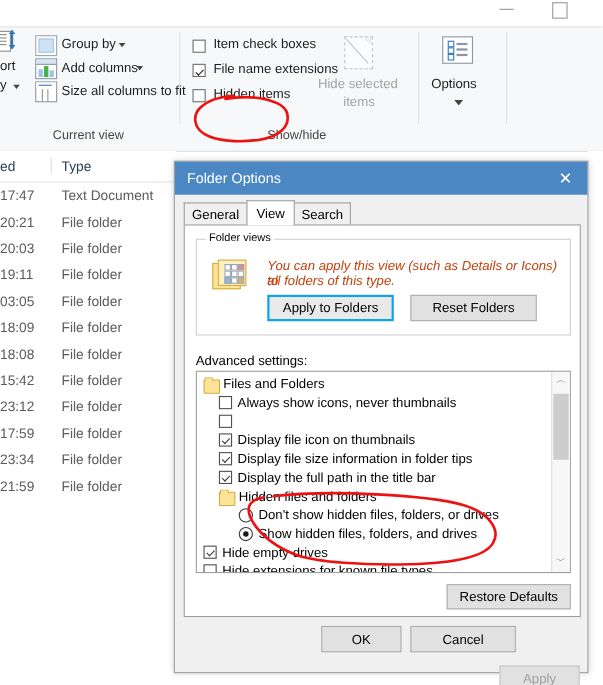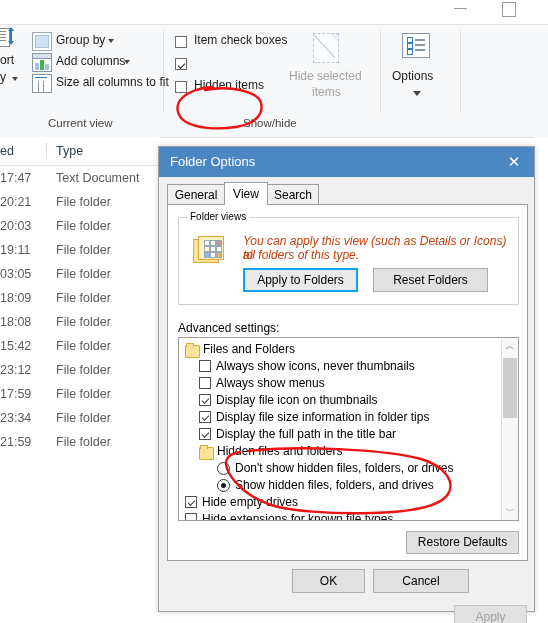--- a/index.html
+++ b/index.html
@@ -170,20 +170,21 @@
         <div class="v" style="left:10px;"></div>
     </div>
     <div class="ribbon-item" style="left:56px;top:50px;">Size all columns to fit</div>
 
     <div class="grouplabel" style="left:48px;top:92px;">Current view</div>
 
     <div class="cbx" style="left:175px;top:11px;"></div>
     <div class="ribbon-item" style="left:194px;top:8px;">Item check boxes</div>
 
     <div class="cbx on" style="left:175px;top:33px;"></div>
+    <div class="ribbon-item" style="left:194px;top:30px;">File name extensions</div>
 
     <div class="cbx" style="left:175px;top:56px;"></div>
     <div class="ribbon-item" style="left:194px;top:53px;">Hidden items</div>
 
     <div class="grouplabel" style="left:243px;top:92px;">Show/hide</div>
 
     <div class="icn-page" style="left:313px;top:8px;">
       <div class="fold"></div>
         <div class="slash"></div>
     </div>
@@ -307,21 +308,20 @@
             <div class="lrow" style="top: 3px;">
               <div class="yfold" style="left:6px;top:4px;"></div>
               <div class="txt" style="left:24px;">Files and Folders</div>
             </div>
             <div class="lrow" style="top: 20px;">
               <div class="lcbx" style="left:20px;top:2px;"></div>
               <div class="txt" style="left:37px;">Always show icons, never thumbnails</div>
             </div>
             <div class="lrow" style="top: 37px;">
               <div class="lcbx" style="left:20px;top:2px;"></div>
-              <div class="txt" style="left:37px;">Always show menus</div>
             </div>
             <div class="lrow" style="top: 54px;">
               <div class="lcbx on" style="left:20px;top:2px;"></div>
               <div class="txt" style="left:37px;">Display file icon on thumbnails</div>
             </div>
             <div class="lrow" style="top: 71px;">
               <div class="lcbx on" style="left:20px;top:2px;"></div>
               <div class="txt" style="left:37px;">Display file size information in folder tips</div>
             </div>
             <div class="lrow" style="top: 88px;">

